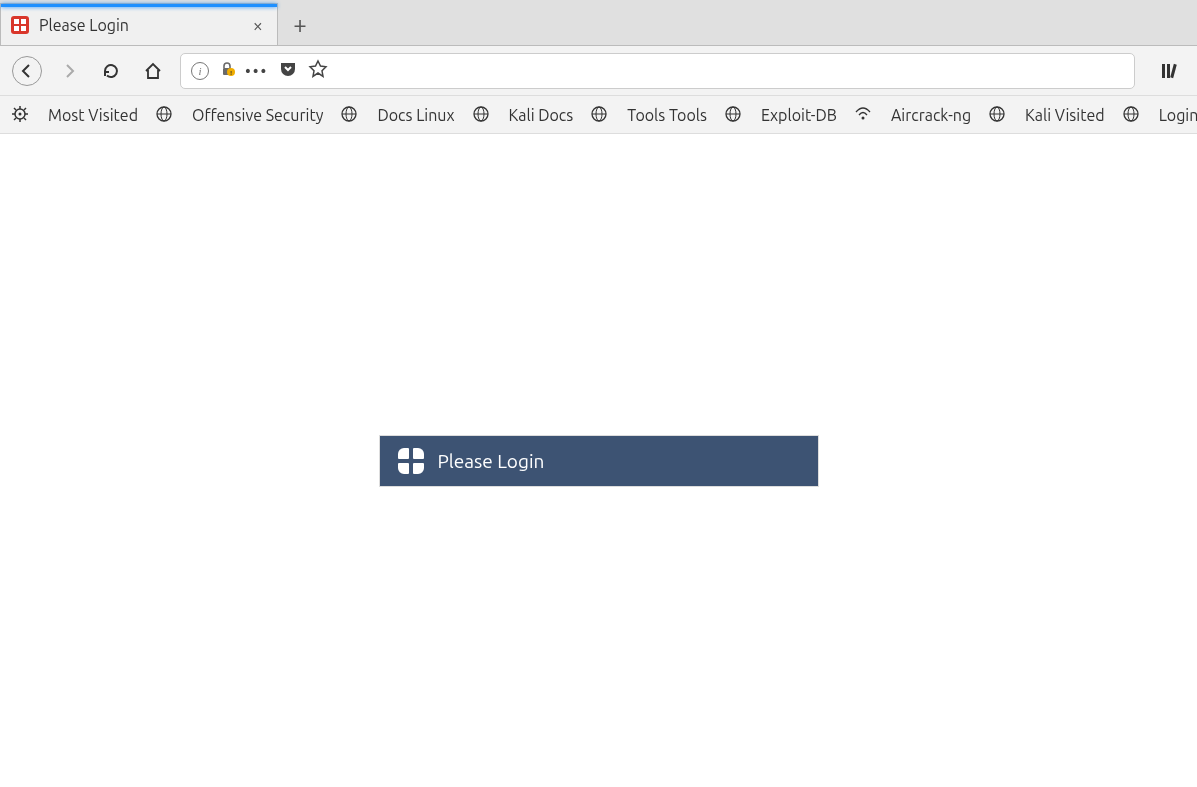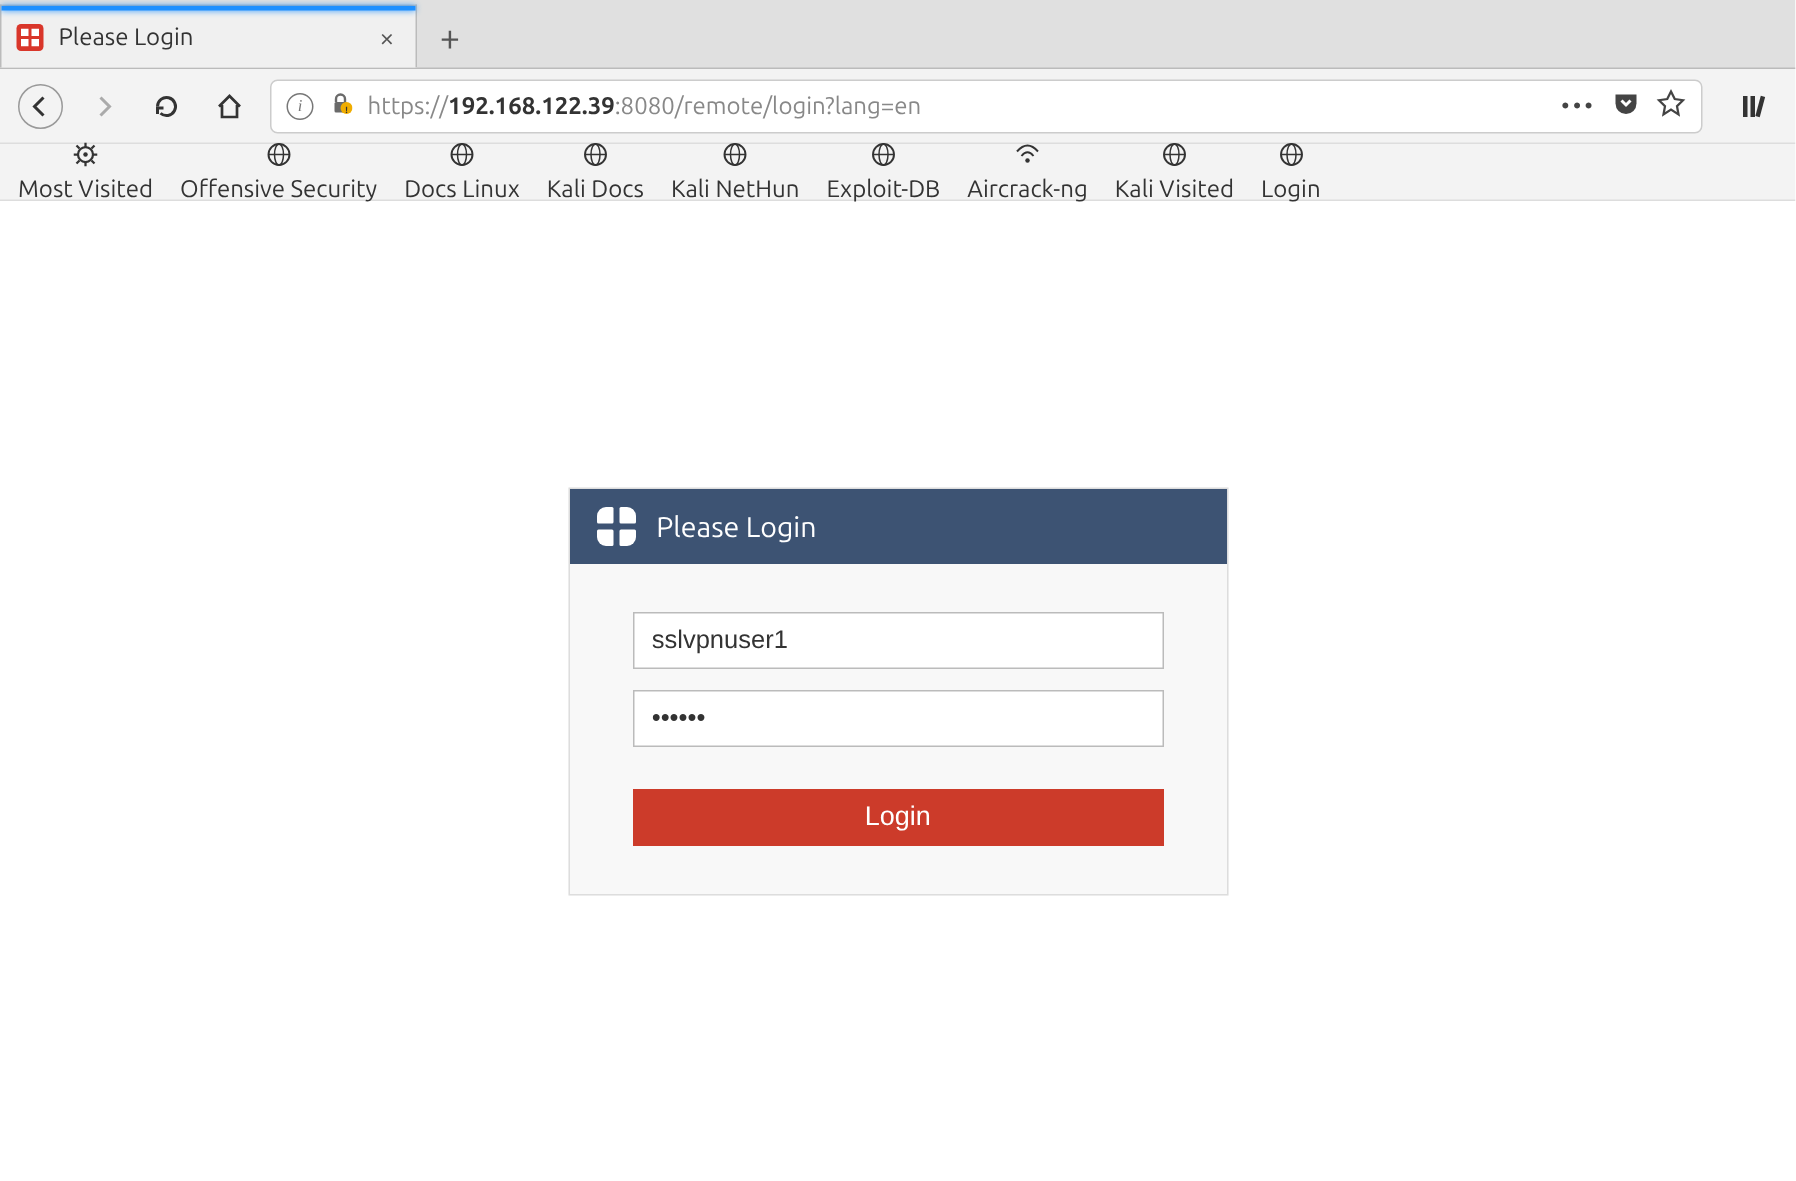--- a/index.html
+++ b/index.html
@@ -126,25 +126,24 @@
       border-bottom: 1px solid #ddd;
       display: flex;
       align-items: center;
       padding: 0 12px;
       gap: 18px;
       font-size: 16px;
       color: #333;
     }
     .bookmark {
       display: flex;
-      align-items: center;
-      gap: 6px;
+      align-items: flex-start;
+      gap: 20px;
       cursor: pointer;
       white-space: nowrap;
-      flex-direction: column;
     }
     .bm-icon { width: 16px; height: 16px; display: flex; align-items: center; justify-content: center; }
 
     
     .content {
       height: calc(787px - 46px - 50px - 38px);
       display: flex;
       align-items: center;
       justify-content: center;
       background: #fff;
@@ -244,23 +243,20 @@
 
   <div class="url-bar">
     <span class="url-info-icon">i</span>
     <span class="url-warning">
       <svg width="16" height="16" viewBox="0 0 16 16">
           <rect x="4" y="7" width="8" height="7" rx="1" fill="#6a6a6a"></rect>
           <path d="M5 7V5a3 3 0 0 1 6 0v2" stroke="#6a6a6a" stroke-width="1.6" fill="none"></path>
           <circle cx="12" cy="11" r="4" fill="#f0ad00"></circle>
           <text x="12" y="14" text-anchor="middle" font-size="6" fill="#333" font-weight="bold">!</text>
         </svg>
-    </span>
-    <span class="url-text">
-      <span>https://</span><span class="bold">192.168.122.39</span><span>:8080/remote/login?lang=en</span>
     </span>
     <span class="url-action-icon" style="letter-spacing:2px;">•••</span>
     <span class="url-action-icon">
       <svg width="20" height="20" viewBox="0 0 20 20">
           <path d="M3 4h14v6a7 7 0 0 1-14 0z" fill="#444"></path>
           <path d="M7 8l3 3 3-3" stroke="#fff" stroke-width="2" fill="none"></path>
         </svg>
     </span>
     <span class="url-action-icon">
       <svg width="20" height="20" viewBox="0 0 20 20">
@@ -329,21 +325,21 @@
     <span>Kali Docs</span>
   </div>
   <div class="bookmark">
     <span class="bm-icon">
         <svg width="16" height="16" viewBox="0 0 16 16">
           <circle cx="8" cy="8" r="7" stroke="#333" stroke-width="1.3" fill="none"></circle>
           <ellipse cx="8" cy="8" rx="3" ry="7" stroke="#333" stroke-width="1" fill="none"></ellipse>
           <line x1="1" y1="8" x2="15" y2="8" stroke="#333"></line>
         </svg>
       </span>
-    <span>Kali NetHun</span>
+    <span>Tools Tools</span>
   </div>
   <div class="bookmark">
     <span class="bm-icon">
         <svg width="16" height="16" viewBox="0 0 16 16">
           <circle cx="8" cy="8" r="7" stroke="#333" stroke-width="1.3" fill="none"></circle>
           <ellipse cx="8" cy="8" rx="3" ry="7" stroke="#333" stroke-width="1" fill="none"></ellipse>
           <line x1="1" y1="8" x2="15" y2="8" stroke="#333"></line>
         </svg>
       </span>
     <span>Exploit-DB</span>
@@ -384,19 +380,14 @@
   <div class="login-box">
     <div class="login-header">
       <span class="forti-logo">
           <span></span>
           <span></span>
           <span></span>
           <span></span>
         </span>
       <span>Please Login</span>
     </div>
-    <div class="login-body">
-      <input class="login-input" type="text" value="sslvpnuser1" style="">
-      <input class="login-input" type="password" value="••••••" style="">
-      <button class="login-btn">Login</button>
-    </div>
   </div>
 </div>
 
 </body></html>

